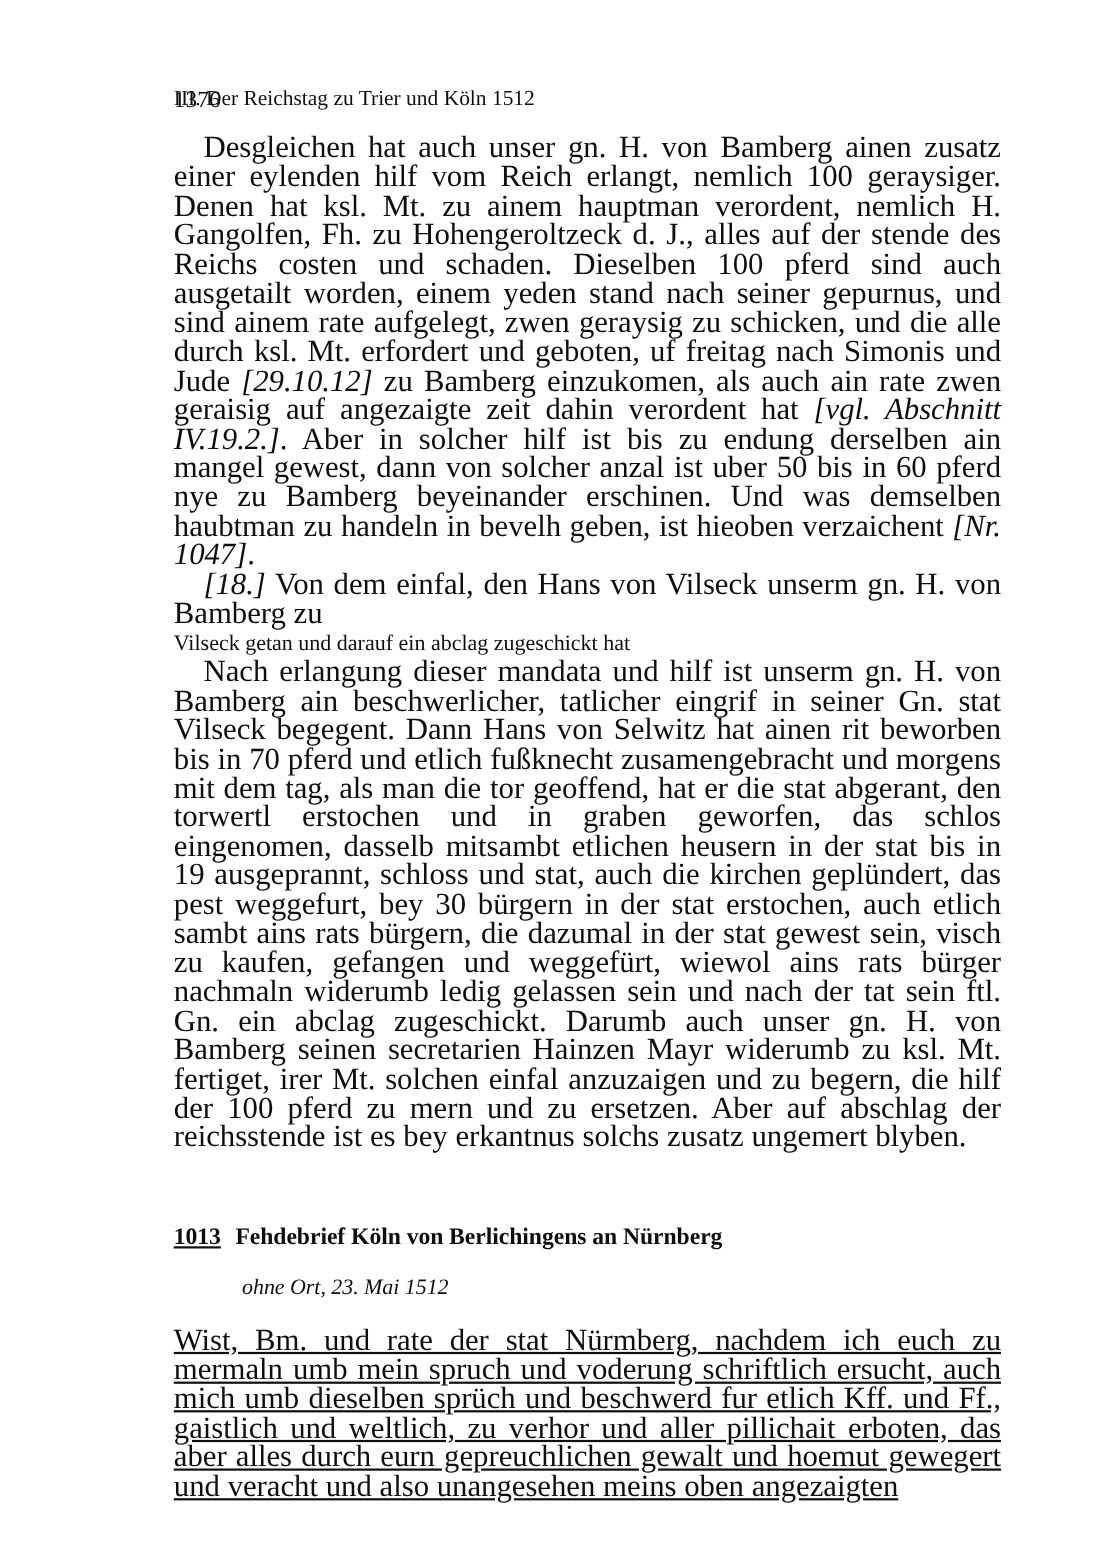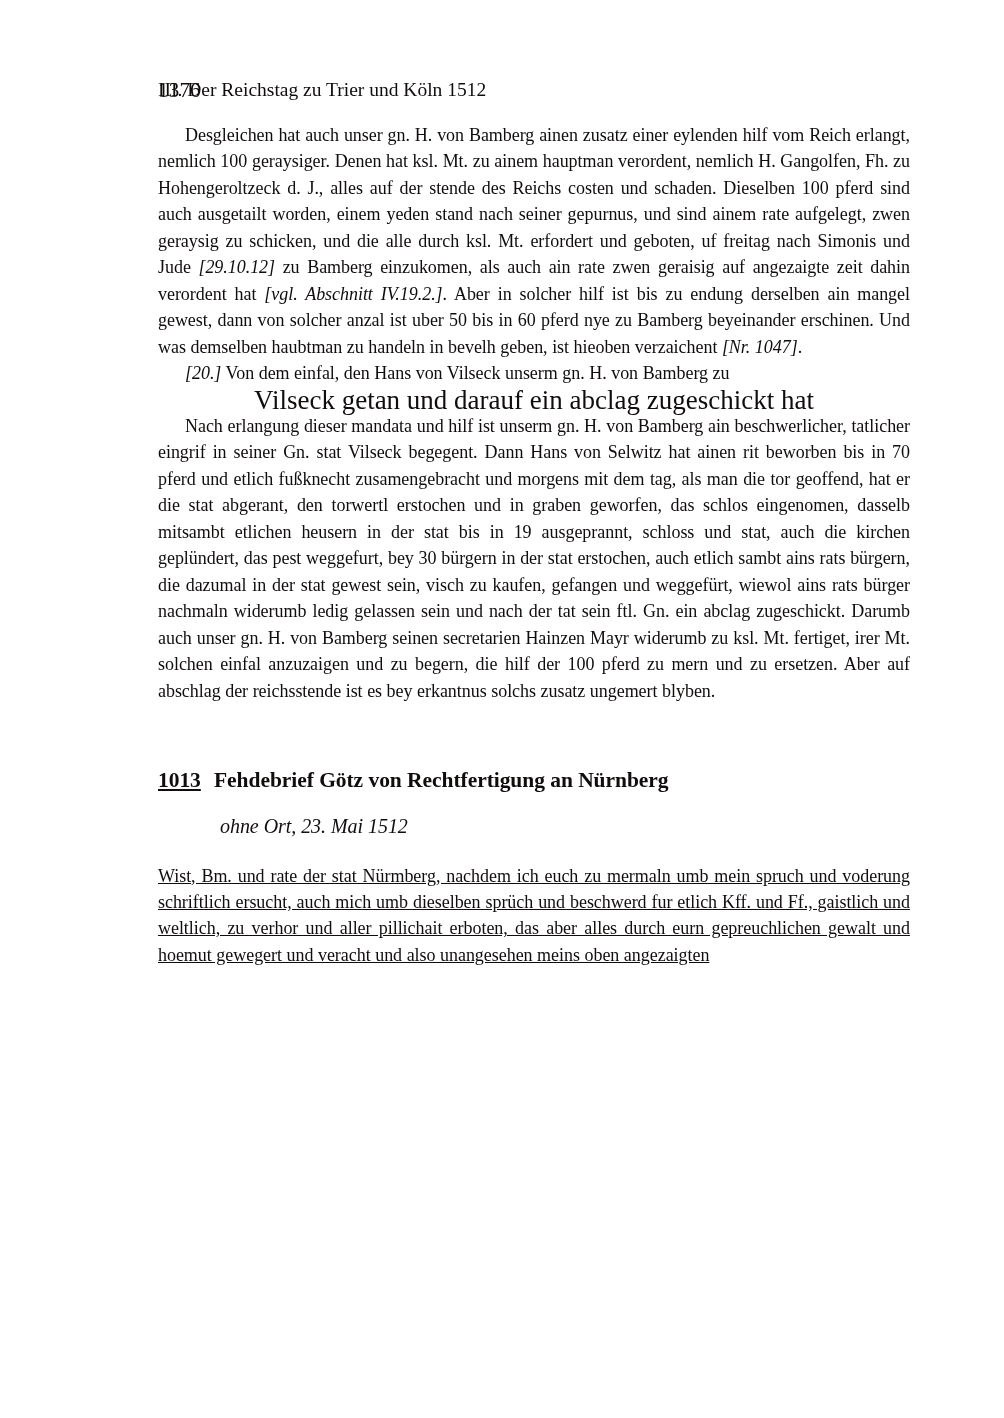--- a/index.html
+++ b/index.html
@@ -52,21 +52,21 @@
   
   .column {
     position: absolute;
     left: 158px;
     top: 122px;
     width: 752px;
   }
 
   p.body {
     margin: 0;
-    font-size: 18px;
+    font-size: 28px;
     line-height: 26.45px;
     text-align: justify;
     text-justify: inter-word;
     hyphens: manual;
     letter-spacing: -0.04px;
     word-spacing: 0.1px;
   }
   p.body.indent {
     text-indent: 27px;
   }
@@ -75,23 +75,22 @@
     text-decoration: underline;
   }
 
   .ital {
     font-style: italic;
   }
 
   
   p.subhead-line2 {
     margin: 0;
-    font-size: 27px;
+    font-size: 20px;
     line-height: 26.45px;
-    text-align: center;
     text-indent: 0;
   }
 
   
   .doc-head {
     margin: 0;
     font-size: 21.5px;
     line-height: 28px;
     font-weight: bold;
     letter-spacing: -0.05px;
@@ -125,28 +124,28 @@
 
   <div class="runhead">
     <span class="folio">1376</span>
     <span class="title">III. Der Reichstag zu Trier und Köln 1512</span>
   </div>
 
   <div class="column">
 
     <p class="body indent"><span>Desgleichen hat auch unser gn. H. von Bamberg ainen zusatz einer eylenden hilf vom Reich erlangt, nemlich 100 geraysiger. Denen hat ksl. Mt. zu ainem hauptman verordent, nemlich H. Gangolfen, Fh. zu Hohengeroltzeck d. J., alles auf der stende des Reichs costen und schaden. Dieselben 100 pferd sind auch ausgetailt worden, einem yeden stand nach seiner gepurnus, und sind ainem rate aufgelegt, zwen geraysig zu schicken, und die alle durch ksl. Mt. erfordert und geboten, uf freitag nach Simonis und Jude </span><span class="ital">[29.10.12]</span><span> zu Bamberg einzukomen, als auch ain rate zwen geraisig auf angezaigte zeit dahin verordent hat </span><span class="ital">[vgl. Abschnitt IV.19.2.]</span><span>. Aber in solcher hilf ist bis zu endung derselben ain mangel gewest, dann von solcher anzal ist uber 50 bis in 60 pferd nye zu Bamberg beyeinander erschinen. Und was demselben haubtman zu handeln in bevelh geben, ist hieoben verzaichent </span><span class="ital">[Nr. 1047]</span><span>.</span></p>
 
-    <p class="body indent"><span class="ital">[20.]</span><span> Von dem einfal, den Hans von Vilseck unserm gn. H. von Bamberg zu</span></p>
+    <p class="body indent"><span class="ital">[18.]</span><span> Von dem einfal, den Hans von Vilseck unserm gn. H. von Bamberg zu</span></p>
     <p class="subhead-line2">Vilseck getan und darauf ein abclag zugeschickt hat</p>
 
     <p class="body indent">Nach erlangung dieser mandata und hilf ist unserm gn. H. von Bamberg ain beschwerlicher, tatlicher eingrif in seiner Gn. stat Vilseck begegent. Dann Hans von Selwitz hat ainen rit beworben bis in 70 pferd und etlich fußknecht zusamengebracht und morgens mit dem tag, als man die tor geoffend, hat er die stat abgerant, den torwertl erstochen und in graben geworfen, das schlos eingenomen, dasselb mitsambt etlichen heusern in der stat bis in 19 ausgeprannt, schloss und stat, auch die kirchen geplündert, das pest weggefurt, bey 30 bürgern in der stat erstochen, auch etlich sambt ains rats bürgern, die dazumal in der stat gewest sein, visch zu kaufen, gefangen und weggefürt, wiewol ains rats bürger nachmaln widerumb ledig gelassen sein und nach der tat sein ftl. Gn. ein abclag zugeschickt. Darumb auch unser gn. H. von Bamberg seinen secretarien Hainzen Mayr widerumb zu ksl. Mt. fertiget, irer Mt. solchen einfal anzuzaigen und zu begern, die hilf der 100 pferd zu mern und zu ersetzen. Aber auf abschlag der reichsstende ist es bey erkantnus solchs zusatz ungemert blyben.</p>
 
     <div class="spacer-pre-head"></div>
 
-    <p class="doc-head"><span class="num">1013</span><span>Fehdebrief Götz von Rechtfertigung an Nürnberg</span></p>
+    <p class="doc-head"><span class="num">1013</span><span>Fehdebrief Köln von Berlichingens an Nürnberg</span></p>
 
     <div class="spacer-head-sum"></div>
 
 
     <div class="spacer-sum-date"></div>
 
     <p class="meta">ohne Ort, 23. Mai 1512</p>
 
     <div class="spacer-date-ref"></div>
 

